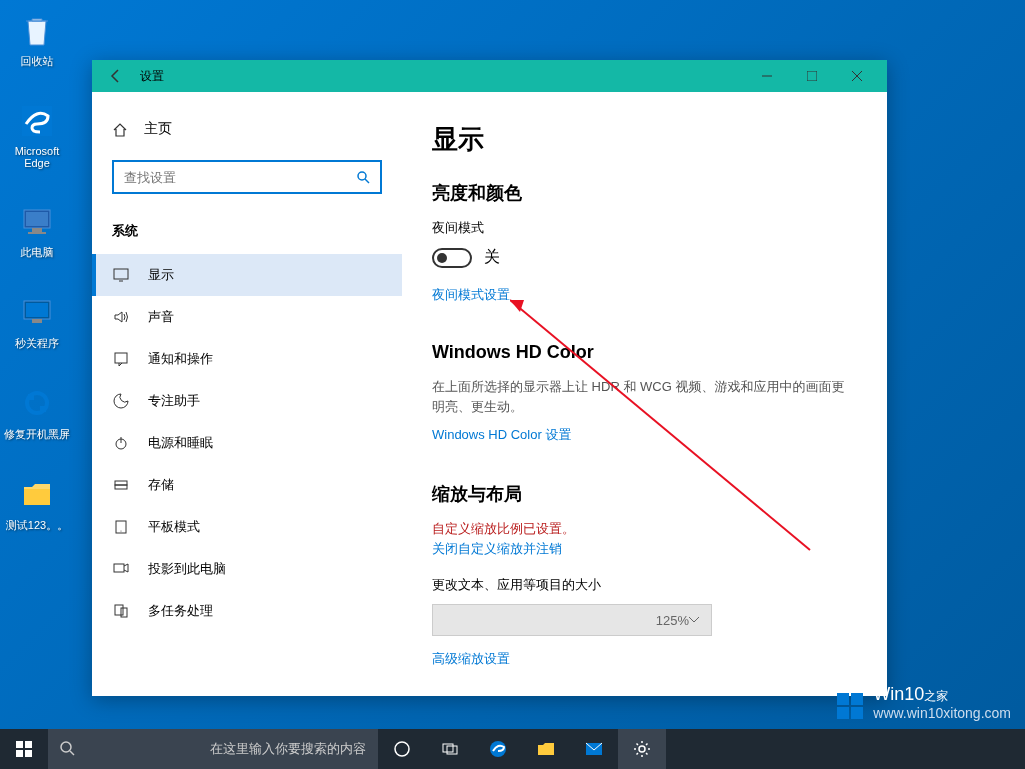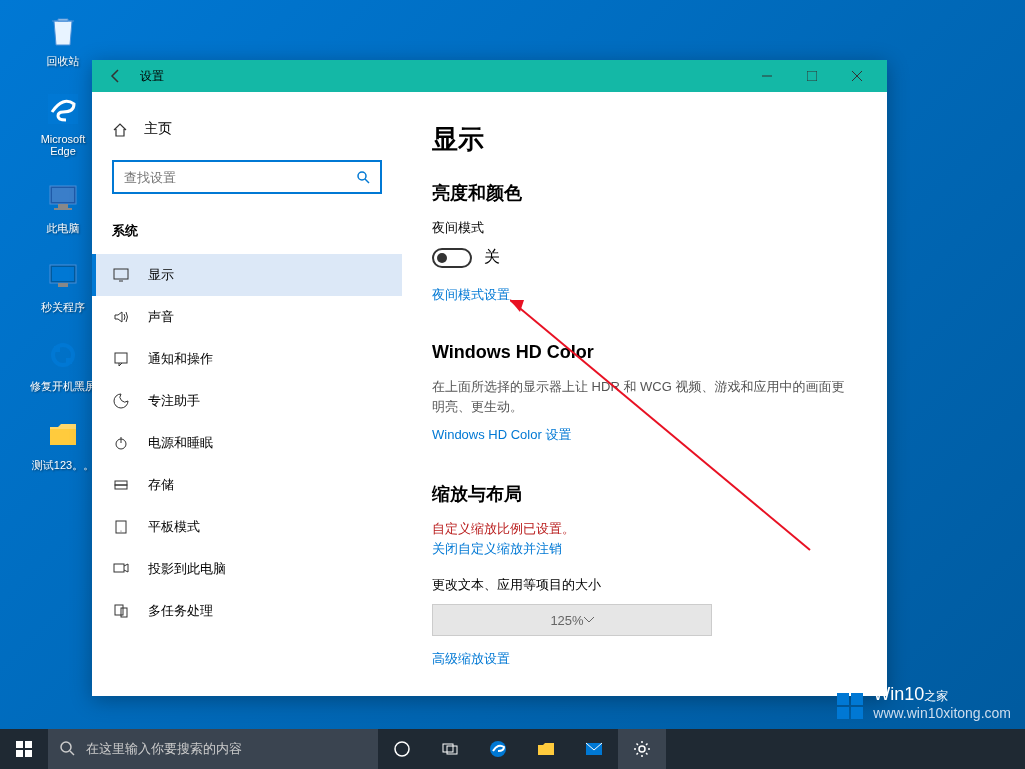--- a/index.html
+++ b/index.html
@@ -1,17 +1,17 @@
 <!DOCTYPE html>
 <html><head>
 <meta charset="utf-8">
 <style>
 * { margin: 0; padding: 0; box-sizing: border-box; font-family: "Segoe UI", "Microsoft YaHei", sans-serif; }
 body { width: 1025px; height: 769px; background: linear-gradient(135deg, #0078d4 0%, #005a9e 100%); position: relative; overflow: hidden; }
-.desktop-icons { position: absolute; top: 10px; left: 28px; display: flex; flex-direction: column; gap: 20px; }
+.desktop-icons { position: absolute; top: 10px; left: 2px; display: flex; flex-direction: column; gap: 32px; }
 .desktop-icon { width: 70px; display: flex; flex-direction: column; align-items: center; color: white; font-size: 11px; text-align: center; cursor: pointer; text-shadow: 1px 1px 2px rgba(0,0,0,0.5); }
 .desktop-icon .icon-box { width: 40px; height: 40px; margin-bottom: 4px; display: flex; align-items: center; justify-content: center; }
 .settings-window { position: absolute; top: 60px; left: 92px; width: 795px; height: 636px; background: white; box-shadow: 0 4px 20px rgba(0,0,0,0.3); display: flex; flex-direction: column; }
 .titlebar { height: 32px; display: flex; align-items: center; padding: 0 8px; background: #14b8a6; }
 .titlebar .back-btn { width: 32px; height: 32px; display: flex; align-items: center; justify-content: center; cursor: pointer; }
 .titlebar .title { font-size: 12px; margin-left: 8px; }
 .titlebar .spacer { flex: 1; }
 .titlebar .win-btn { width: 45px; height: 32px; display: flex; align-items: center; justify-content: center; cursor: pointer; }
 .window-body { flex: 1; display: flex; overflow: hidden; }
 .sidebar { width: 310px; background: white; display: flex; flex-direction: column; padding-top: 20px; }
@@ -28,25 +28,25 @@
 .content { flex: 1; padding: 30px 30px 10px 30px; overflow-y: auto; }
 .content h1 { font-size: 26px; font-weight: 600; margin-bottom: 24px; }
 .content h2 { font-size: 18px; font-weight: 600; margin-bottom: 14px; margin-top: 8px; }
 .content .label { font-size: 13px; margin-bottom: 10px; }
 .toggle-row { display: flex; align-items: center; gap: 12px; margin-bottom: 18px; }
 .toggle { width: 40px; height: 20px; border: 2px solid #333; border-radius: 10px; position: relative; cursor: pointer; }
 .toggle::after { content: ""; position: absolute; width: 10px; height: 10px; background: #333; border-radius: 50%; top: 3px; left: 3px; }
 .link { color: #0078d4; font-size: 13px; cursor: pointer; display: block; margin-bottom: 10px; }
 .warn { color: #b91c1c; font-size: 13px; margin-bottom: 2px; }
 .desc { font-size: 13px; color: #555; line-height: 1.5; margin-bottom: 10px; }
-.dropdown { width: 280px; height: 32px; background: #e6e6e6; border: 1px solid #ccc; display: flex; align-items: center; padding: 0 12px; font-size: 13px; color: #666; justify-content: center; margin-bottom: 14px; }
+.dropdown { width: 280px; height: 32px; background: #e6e6e6; border: 1px solid #ccc; display: flex; align-items: center; padding: 0 12px; font-size: 13px; color: #666; justify-content: flex-end; margin-bottom: 14px; }
 .section-gap { height: 20px; }
 .taskbar { position: absolute; bottom: 0; left: 0; right: 0; height: 40px; background: #1f2933; display: flex; align-items: center; color: white; }
 .taskbar .start { width: 48px; height: 40px; display: flex; align-items: center; justify-content: center; cursor: pointer; }
-.taskbar .search-bar { flex: 0 0 330px; height: 40px; background: #3a4450; display: flex; align-items: center; padding: 0 12px; gap: 10px; color: #ccc; font-size: 13px; }
+.taskbar .search-bar { flex: 0 0 330px; height: 40px; background: #3a4450; display: flex; align-items: center; padding: 0 12px; gap: 10px; color: #ccc; font-size: 13px; justify-content: space-between; }
 .taskbar .task-icon { width: 48px; height: 40px; display: flex; align-items: center; justify-content: center; cursor: pointer; }
 .arrow-annotation { position: absolute; top: 290px; left: 510px; pointer-events: none; z-index: 100; }
 .watermark { position: absolute; right: 14px; bottom: 48px; display: flex; align-items: flex-end; gap: 8px; }
 .watermark .wm-logo { width: 30px; height: 30px; }
 .watermark .wm-text { color: white; }
 .watermark .wm-title { font-size: 18px; font-weight: 300; }
 .watermark .wm-sub { font-size: 14px; color: #cde; }
 svg { display: block; }
 </style>
 </head>

